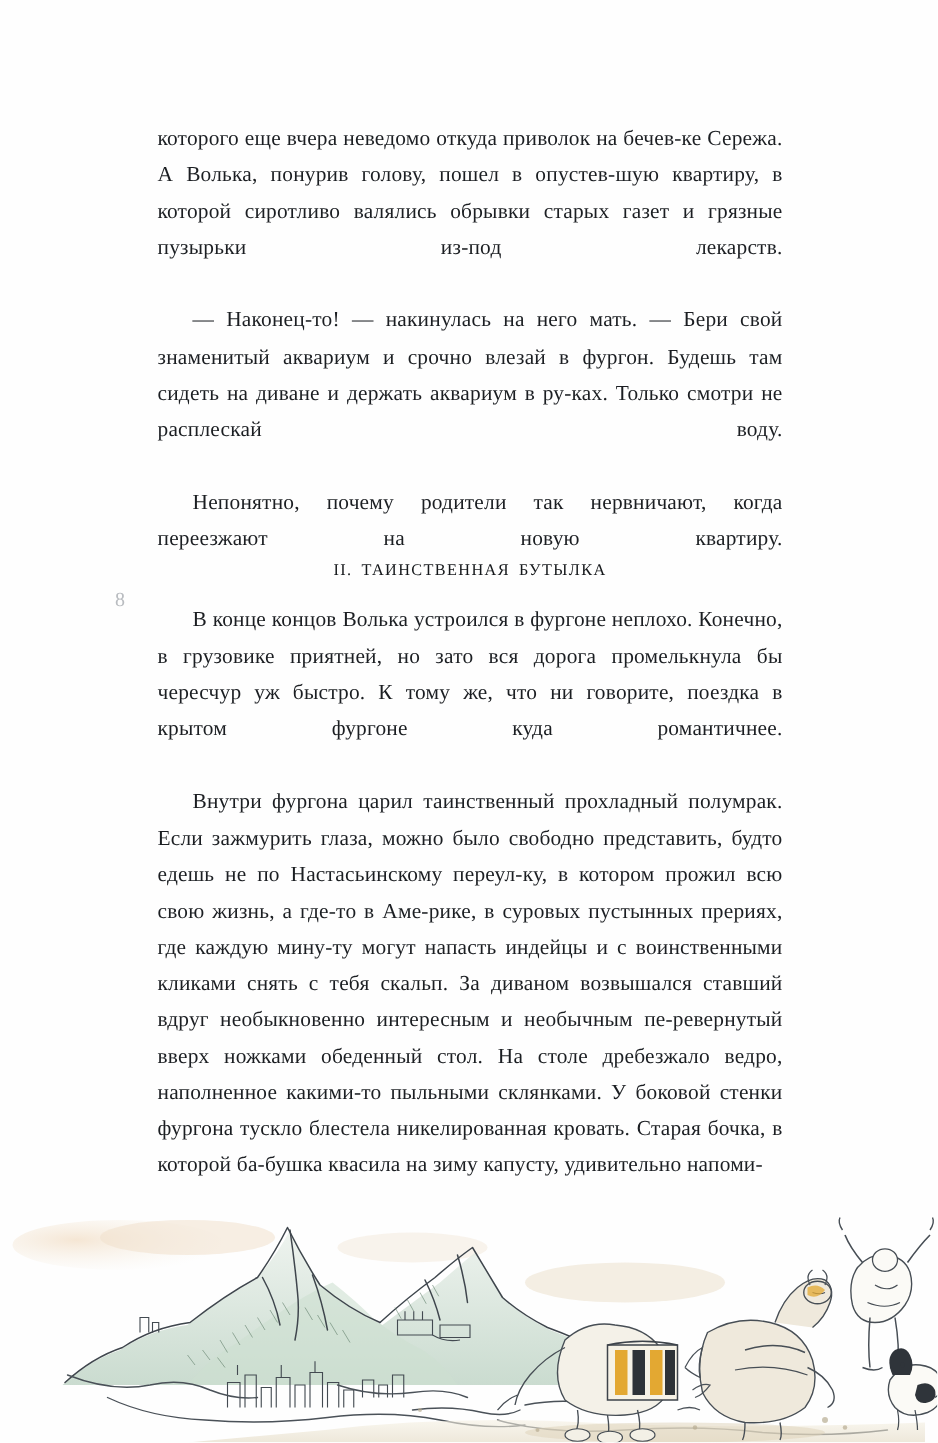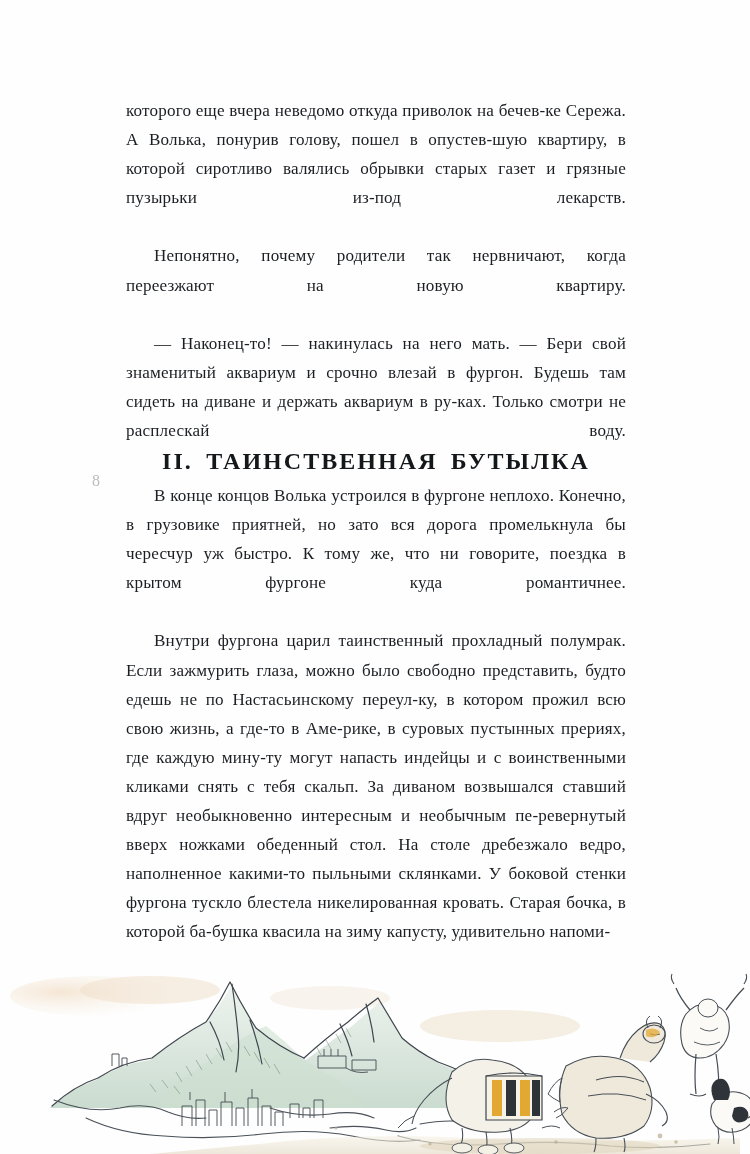--- a/index.html
+++ b/index.html
@@ -58,22 +58,22 @@
   
   .chapter-block {
     position: absolute;
     left: 126px;
     top: 448px;
     width: 500px;
     text-align: center;
   }
   .chapter-title {
     margin: 0;
-    font-size: 24px;
-    font-weight: bold;
+    font-size: 13px;
+    font-weight: normal;
     letter-spacing: 0.085em;
     word-spacing: 0.22em;
     color: #15181b;
     font-family: "Liberation Serif", "DejaVu Serif", serif;
   }
 
   
   .folio {
     position: absolute;
     left: 92px;
@@ -107,22 +107,22 @@
     height: 186px;
   }
 </style>
 </head>
 <body>
 
 <div class="page">
 
   <div class="text-column">
     <p class="para">которого еще вчера неведомо откуда приволок на бечев-​ке Сережа. А Волька, понурив голову, пошел в опустев-​шую квартиру, в которой сиротливо валялись обрывки старых газет и грязные пузырьки из-​под лекарств.</p>
+    <p class="para indent">— Наконец-​то! — накинулась на него мать. — Бери свой знаменитый аквариум и срочно влезай в фургон. Будешь там сидеть на диване и держать аквариум в ру-​ках. Только смотри не расплескай воду.</p>
     <p class="para indent">Непонятно, почему родители так нервничают, когда переезжают на новую квартиру.</p>
-    <p class="para indent">— Наконец-​то! — накинулась на него мать. — Бери свой знаменитый аквариум и срочно влезай в фургон. Будешь там сидеть на диване и держать аквариум в ру-​ках. Только смотри не расплескай воду.</p>
   </div>
 
   <div class="folio">8</div>
 
   <div class="chapter-block">
     <h2 class="chapter-title">II.  ТАИНСТВЕННАЯ  БУТЫЛКА</h2>
   </div>
 
   <div class="text-column-2">
     <p class="para indent">В конце концов Волька устроился в фургоне неплохо. Конечно, в грузовике приятней, но зато вся дорога промелькнула бы чересчур уж быстро. К тому же, что ни говорите, поездка в крытом фургоне куда романтичнее.</p>

